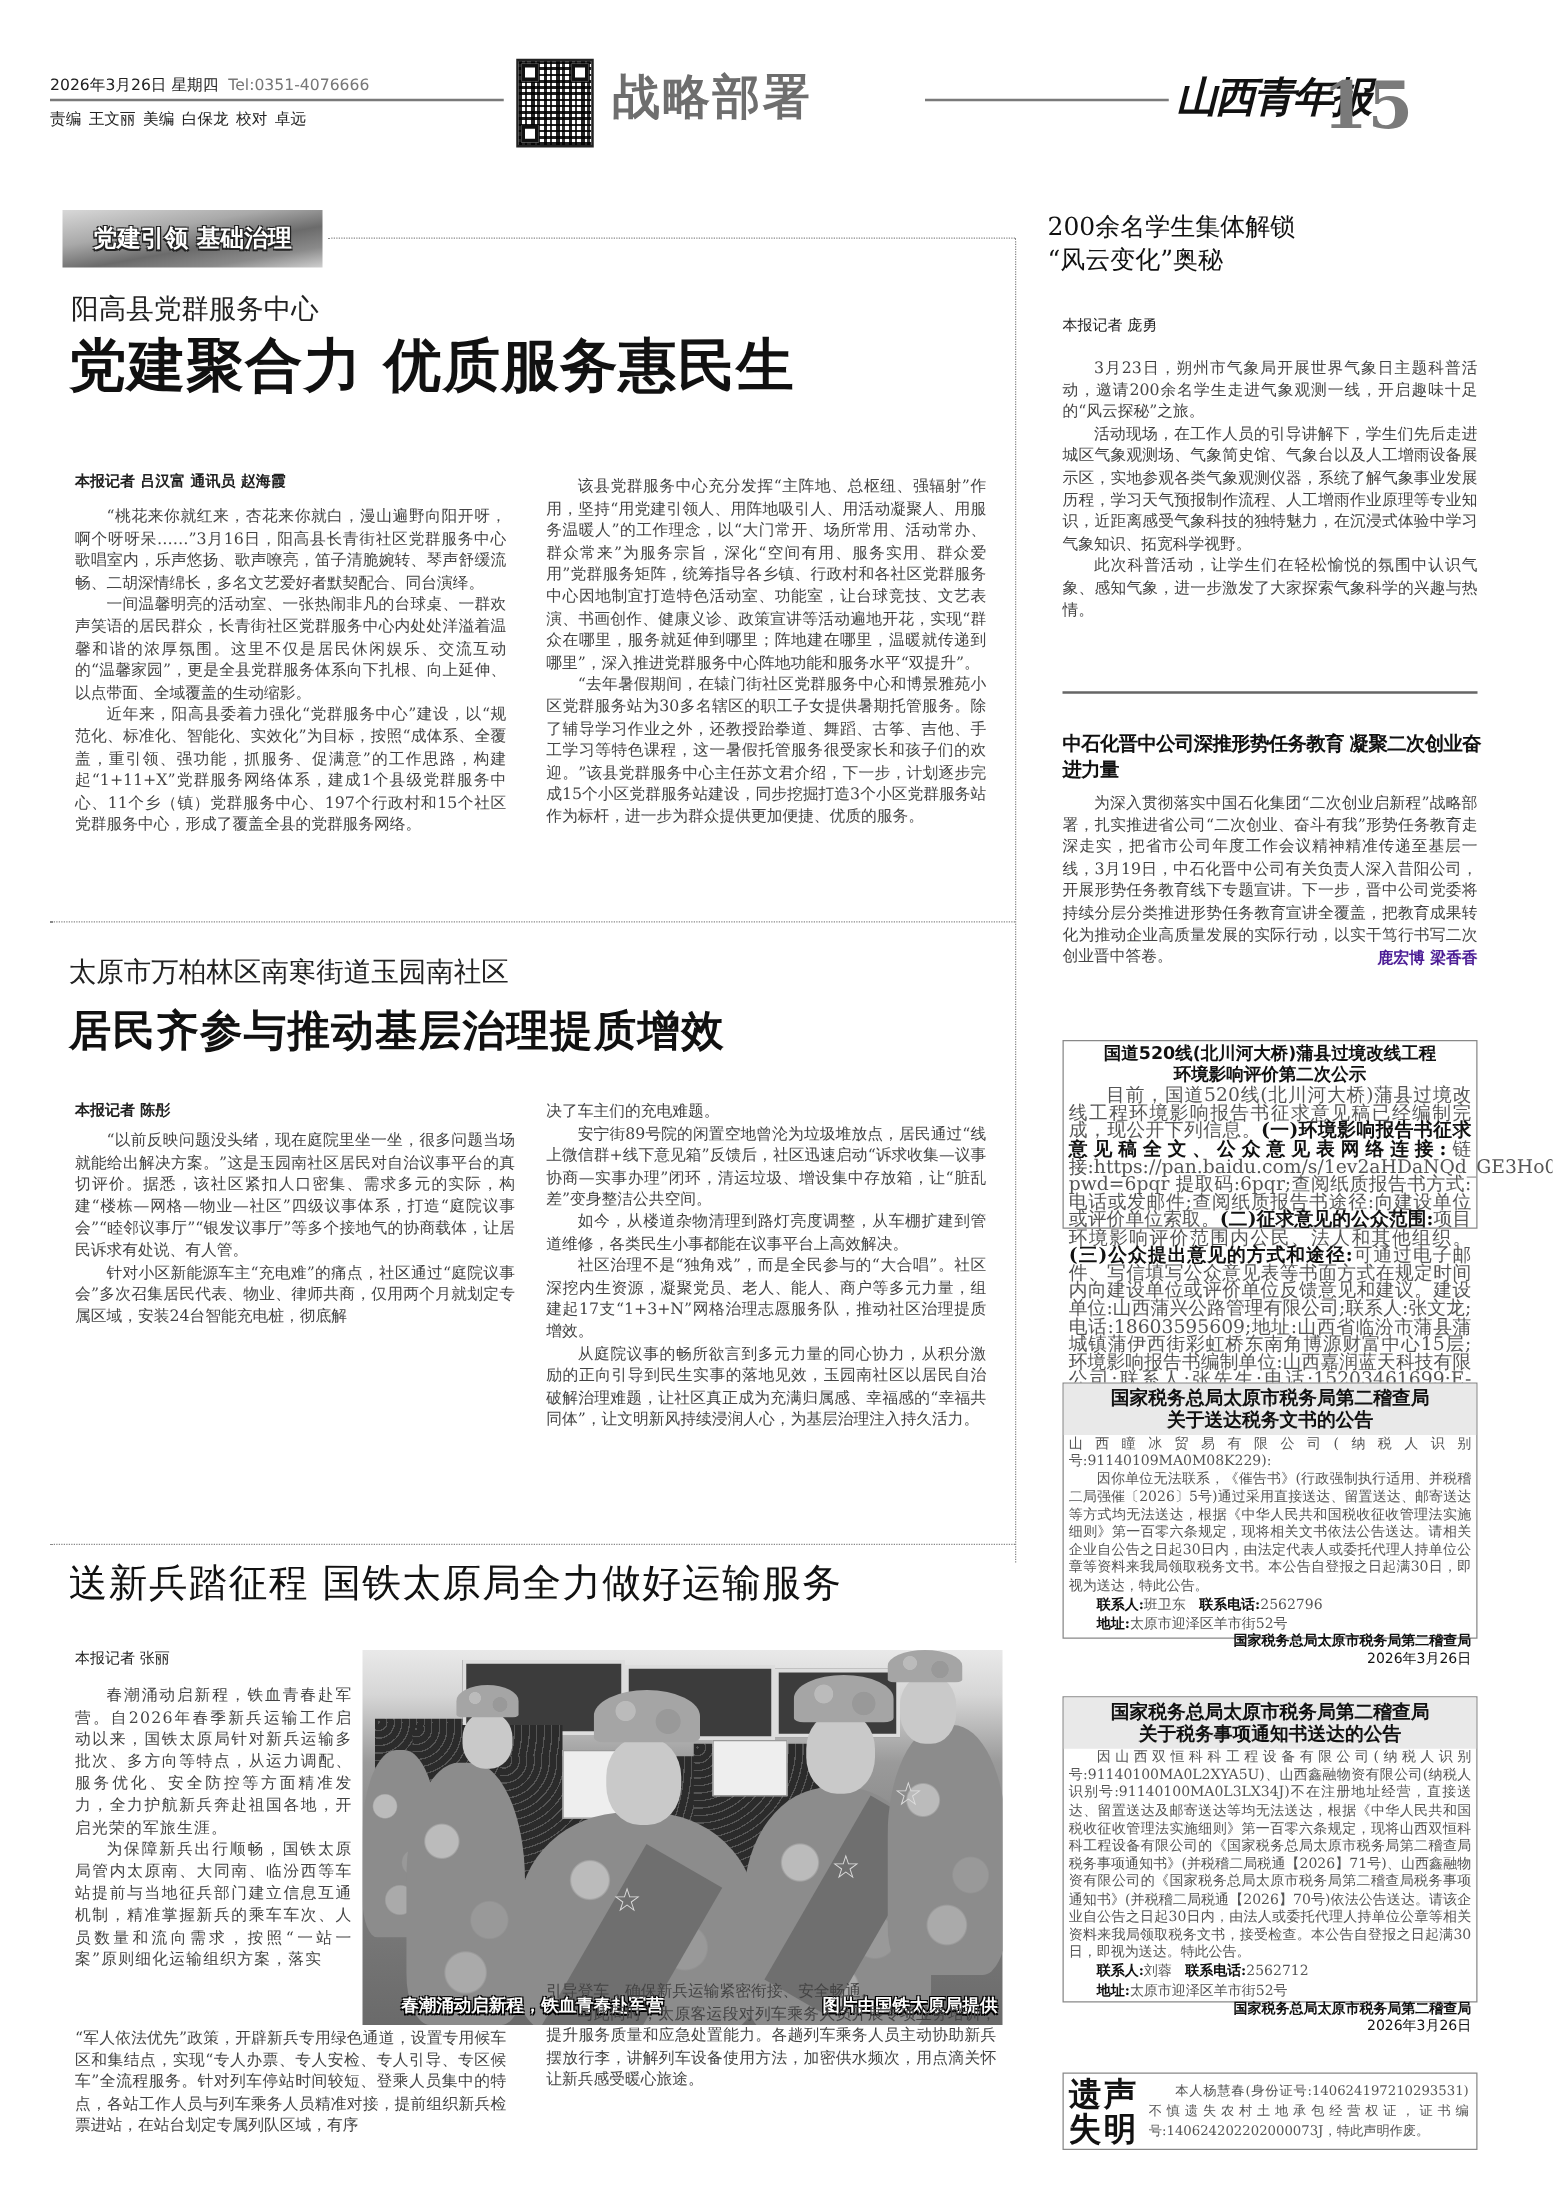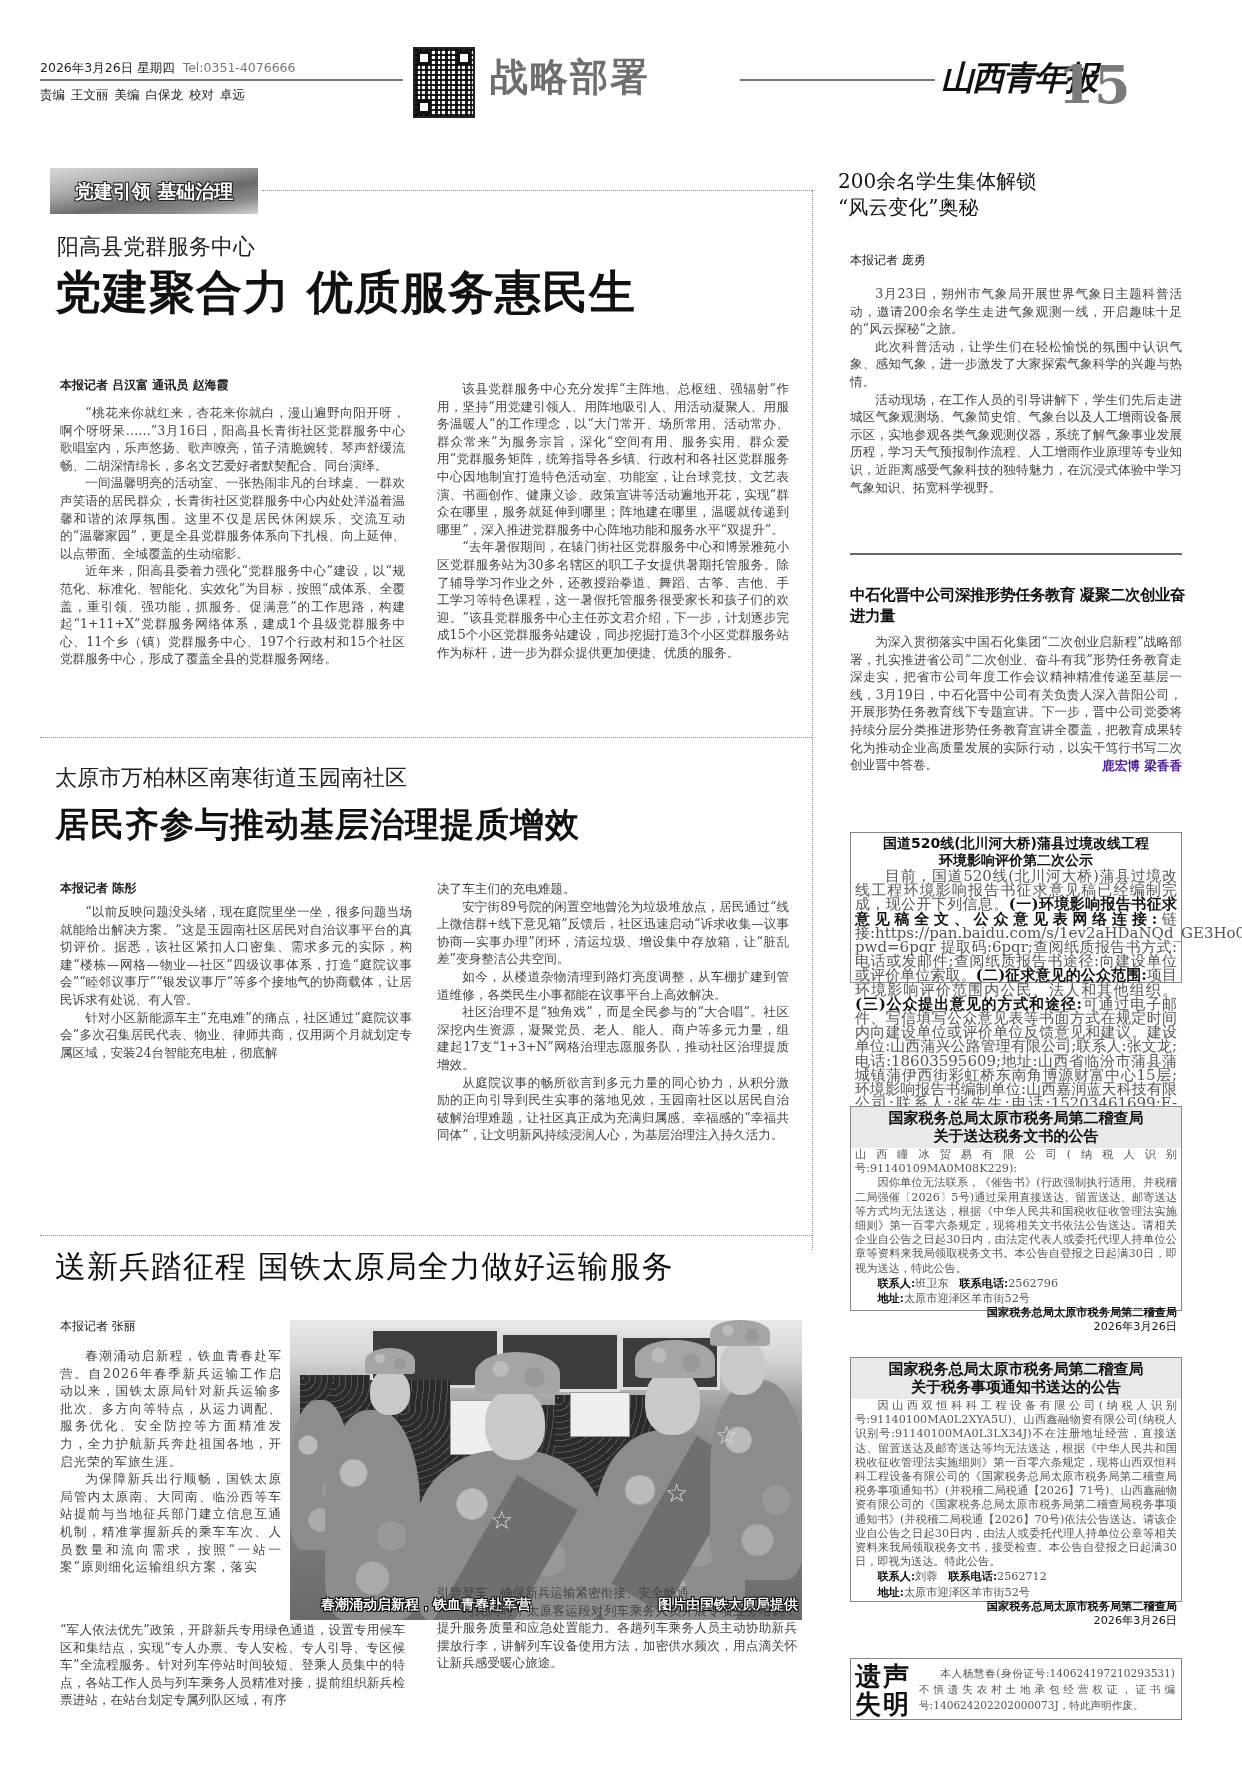--- a/index.html
+++ b/index.html
@@ -183,22 +183,22 @@
   <p>与此同时，太原客运段对列车乘务人员开展专项业务培训，提升服务质量和应急处置能力。各趟列车乘务人员主动协助新兵摆放行李，讲解列车设备使用方法，加密供水频次，用点滴关怀让新兵感受暖心旅途。</p>
 </div>
 
 <div class="abs right-title serif" style="left:838px;top:168px;">
   <div>200余名学生集体解锁</div>
   <div>“风云变化”奥秘</div>
 </div>
 <div class="abs byline" style="left:850px;top:252px;font-weight:normal;">本报记者 庞勇</div>
 <div class="abs body-text" style="left:850px;top:285px;width:332px;">
   <p>3月23日，朔州市气象局开展世界气象日主题科普活动，邀请200余名学生走进气象观测一线，开启趣味十足的“风云探秘”之旅。</p>
+  <p>活动现场，在工作人员的引导讲解下，学生们先后走进城区气象观测场、气象简史馆、气象台以及人工增雨设备展示区，实地参观各类气象观测仪器，系统了解气象事业发展历程，学习天气预报制作流程、人工增雨作业原理等专业知识，近距离感受气象科技的独特魅力，在沉浸式体验中学习气象知识、拓宽科学视野。</p>
   <p>此次科普活动，让学生们在轻松愉悦的氛围中认识气象、感知气象，进一步激发了大家探索气象科学的兴趣与热情。</p>
-  <p>活动现场，在工作人员的引导讲解下，学生们先后走进城区气象观测场、气象简史馆、气象台以及人工增雨设备展示区，实地参观各类气象观测仪器，系统了解气象事业发展历程，学习天气预报制作流程、人工增雨作业原理等专业知识，近距离感受气象科技的独特魅力，在沉浸式体验中学习气象知识、拓宽科学视野。</p>
 </div>
 <div class="abs rule" style="left:850px;top:553px;width:332px;"></div>
 
 <div class="abs sub-head" style="left:850px;top:585px;width:340px;">中石化晋中公司深推形势任务教育  凝聚二次创业奋进力量</div>
 <div class="abs body-text" style="left:850px;top:633px;width:332px;">
   <p>为深入贯彻落实中国石化集团“二次创业启新程”战略部署，扎实推进省公司“二次创业、奋斗有我”形势任务教育走深走实，把省市公司年度工作会议精神精准传递至基层一线，3月19日，中石化晋中公司有关负责人深入昔阳公司，开展形势任务教育线下专题宣讲。下一步，晋中公司党委将持续分层分类推进形势任务教育宣讲全覆盖，把教育成果转化为推动企业高质量发展的实际行动，以实干笃行书写二次创业晋中答卷。</p>
   <div class="sign" style="margin-top:-17px;">鹿宏博  梁香香</div>
 </div>
 
 <div class="abs notice" style="left:850px;top:832px;width:332px;height:151px;">

